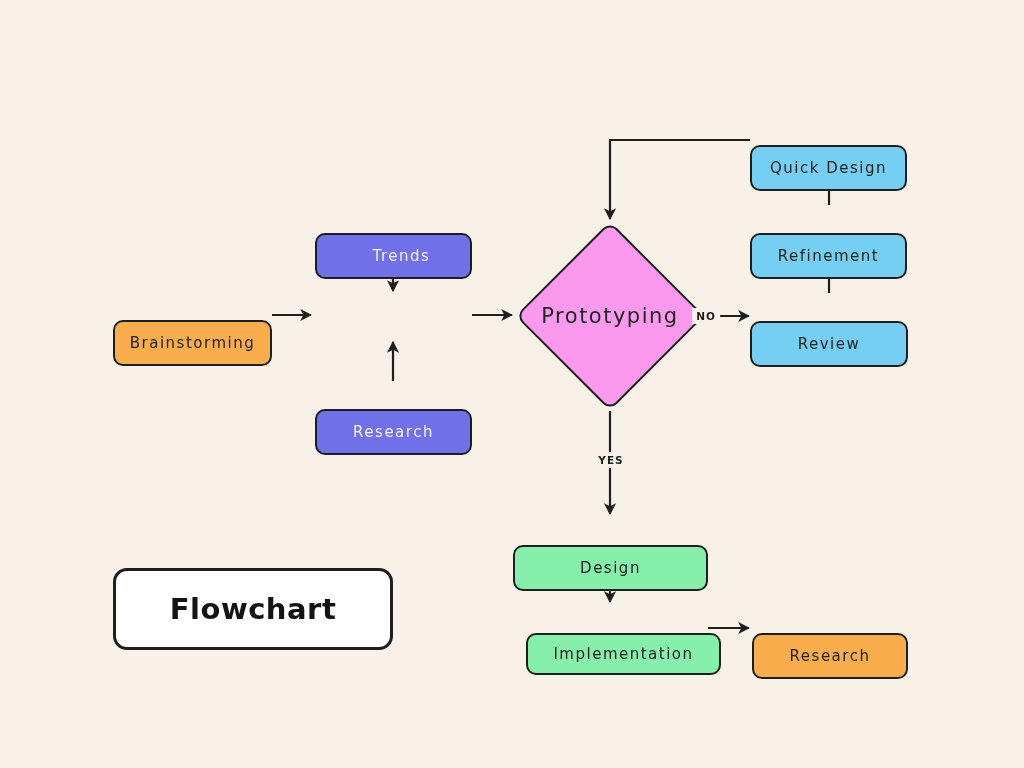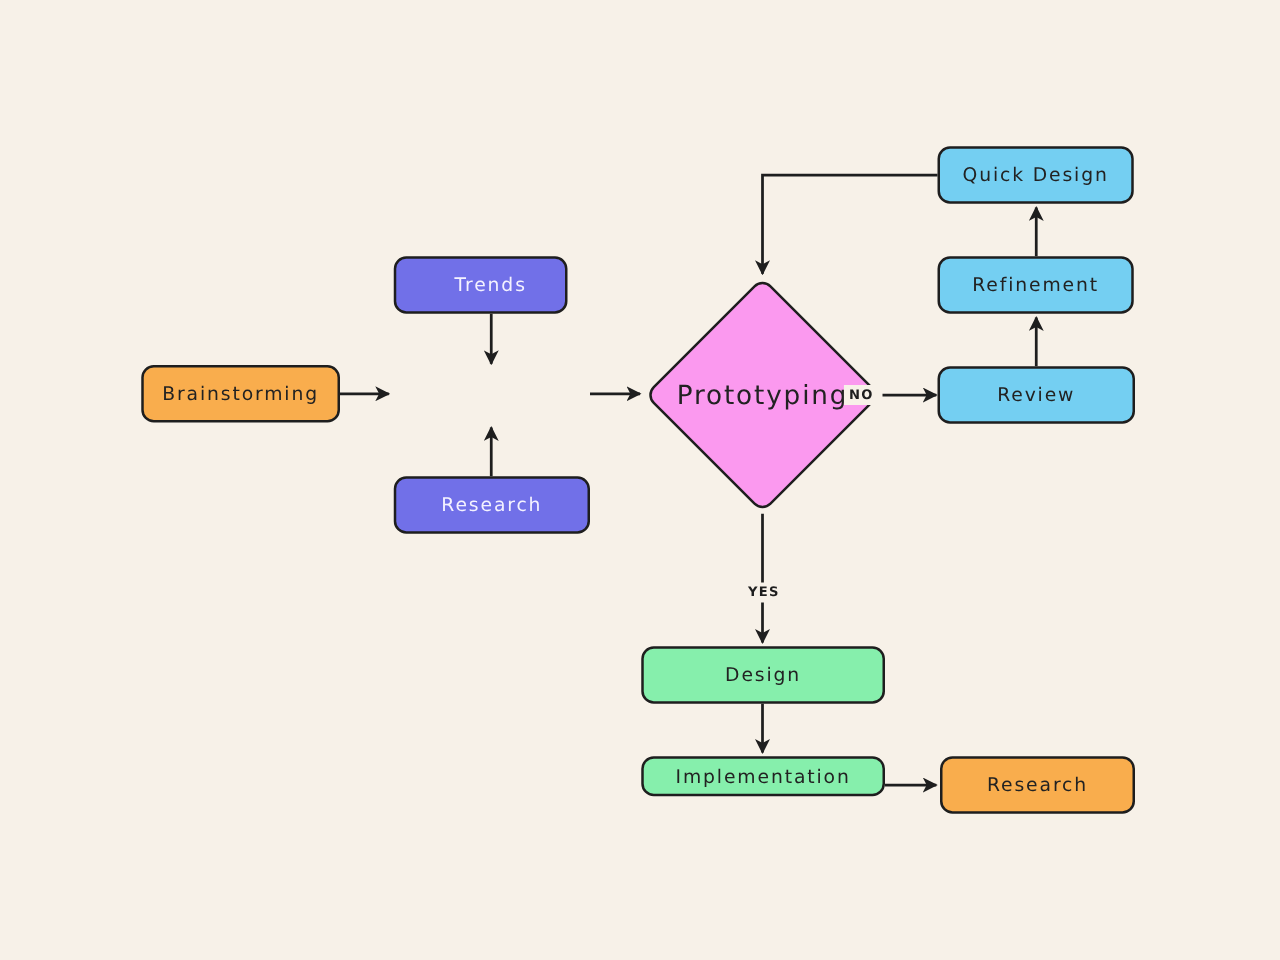--- a/index.html
+++ b/index.html
@@ -24,35 +24,36 @@
     position: absolute;
     box-sizing: border-box;
     border: 2.5px solid #1e1e1e;
     border-radius: 10px;
     display: flex;
     align-items: center;
     justify-content: center;
     font-size: 15px;
     letter-spacing: 1.5px;
     color: #222222;
+    margin-top: 28px;
   }
   .node.orange { background: #f9ad4d; }
   .node.purple { background: #7170e8; color: #f4f2ff; }
   .node.blue   { background: #74cff2; }
   .node.teal   { background: #86efac; }
 
   .node-brainstorming { left: 113px; top: 292px; width: 159px; height: 46px; text-align: center; }
-  .node-trends        { left: 315px; top: 205px; width: 139px; height: 46px; padding-left: 16px; }
+  .node-trends        { left: 315px; top: 205px; width: 157px; height: 46px; padding-left: 16px; }
   .node-new-product   { left: 315px; top: 293px; width: 157px; height: 46px; }
   .node-research      { left: 315px; top: 381px; width: 157px; height: 46px; }
   .node-quick-design  { left: 750px; top: 117px; width: 157px; height: 46px; }
   .node-refinement    { left: 750px; top: 205px; width: 157px; height: 46px; }
   .node-review        { left: 750px; top: 293px; width: 158px; height: 46px; }
   .node-design        { left: 513px; top: 517px; width: 195px; height: 46px; }
-  .node-implementation{ left: 513px; top: 605px; width: 195px; height: 32px; }
+  .node-implementation{ left: 526px; top: 605px; width: 195px; height: 42px; }
   .node-testing       { left: 752px; top: 605px; width: 156px; height: 46px; }
 
   .diamond-wrap {
     position: absolute;
     left: 515px; top: 221px;
     width: 190px; height: 190px;
   }
   .diamond-shape {
     position: absolute;
     left: 28px; top: 28px;
@@ -77,22 +78,22 @@
   .edge-label {
     position: absolute;
     background: #f7f1e8;
     color: #1e1e1e;
     font-size: 10.5px;
     font-weight: bold;
     letter-spacing: 1px;
     padding: 2px 4px;
     transform: translate(-50%, -50%);
   }
-  .edge-label-no  { left: 689px; top: 316px; }
-  .edge-label-yes { left: 611px; top: 474px; }
+  .edge-label-no  { left: 706px; top: 316px; }
+  .edge-label-yes { left: 611px; top: 460px; }
 
   .title-box {
     position: absolute;
     left: 113px; top: 568px;
     width: 280px; height: 82px;
     box-sizing: border-box;
     background: #ffffff;
     border: 3px solid #1e1e1e;
     border-radius: 14px;
     display: flex;
@@ -168,14 +169,17 @@
     <span>Implementation</span>
   </div>
 
   <div class="node orange node-testing">
     <span>Research</span>
   </div>
 
   <div class="edge-label edge-label-no">NO</div>
   <div class="edge-label edge-label-yes">YES</div>
 
+  <div class="title-box">
+    <span>Flowchart</span>
+  </div>
 
 </div>
 
 </body></html>

